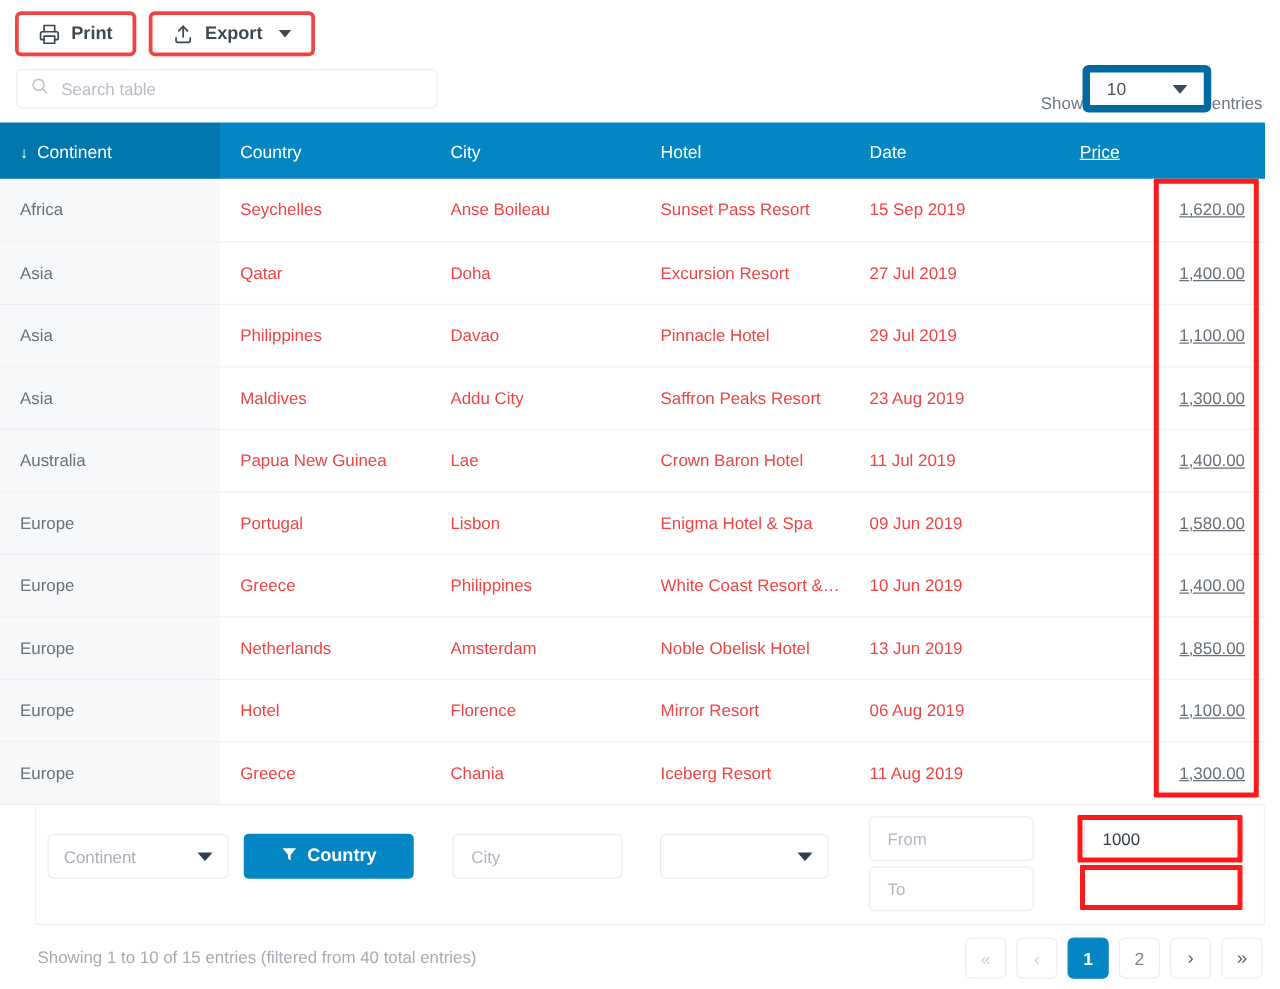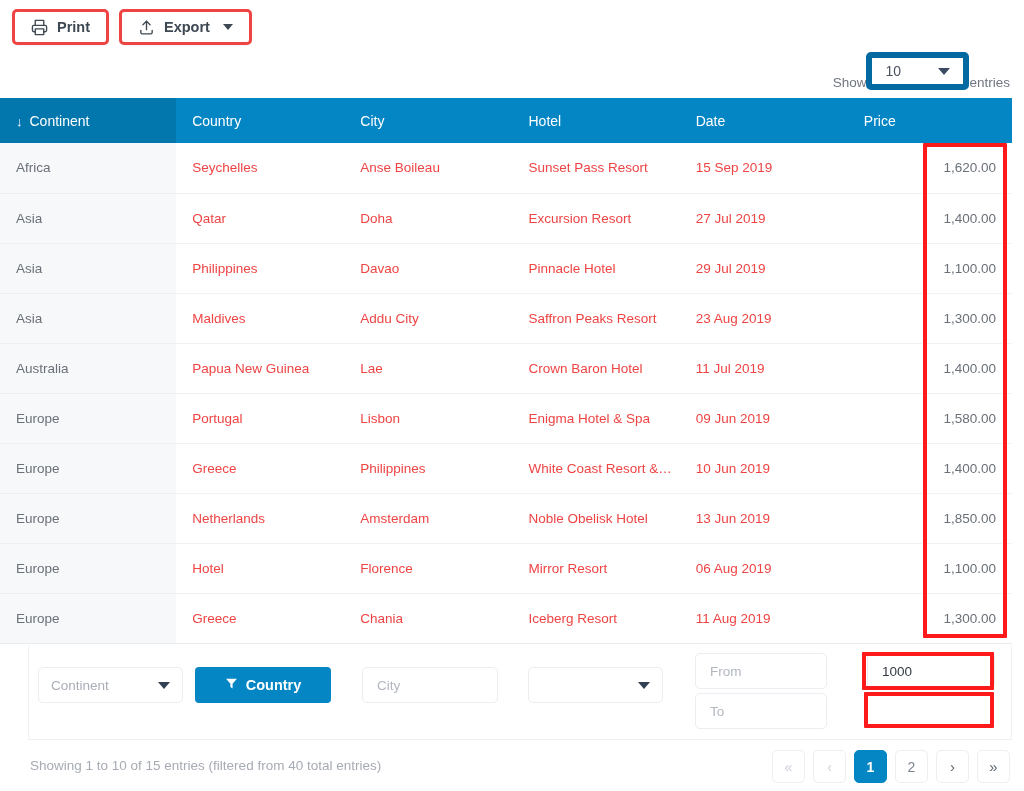--- a/index.html
+++ b/index.html
@@ -118,21 +118,21 @@
   table.dt td.contcol { background: #f7f8fa; color: #6a7078; border-bottom-color: #eceef1; }
   table.dt td.pricecol { text-align: right; padding: 0 16px 0 0; color: #6a7078; }
   table.dt tr:last-child td { border-bottom: 1px solid #e9ebee; }
 
   
   .c-cont  { width: 176px; }
   .c-coun  { width: 168px; }
   .c-city  { width: 168px; }
   .c-hotel { width: 167px; }
   .c-date  { width: 168px; }
-  .c-price { width: 164px; }
+  .c-price { width: 164px; text-decoration: underline; }
 
   
   .filterbar {
     position: absolute; left: 28px; top: 645px;
     width: 984px; height: 95px;
     border: 1px solid #f0f1f3;
     border-top: none;
     background: #ffffff;
   }
   .fcell { position: absolute; top: 22px; }
@@ -231,20 +231,29 @@
           <polyline points="7 8 12 3 17 8"></polyline>
           <line x1="12" y1="3" x2="12" y2="15"></line>
         </svg>
       </span>
       <span>Export</span>
       <span class="caret-sm"></span>
     </button>
   </div>
 
   <div class="searchrow">
+    <div class="search-wrap">
+      <span>
+        <svg width="15" height="15" viewBox="0 0 24 24" fill="none" stroke="#c2c6cd" stroke-width="2.2" stroke-linecap="round">
+          <circle cx="11" cy="11" r="7"></circle>
+          <line x1="16.5" y1="16.5" x2="21" y2="21"></line>
+        </svg>
+      </span>
+      <input class="search-input" type="text" placeholder="Search table" style="">
+    </div>
 
     <div class="showbox">
       <span class="lbl">Show</span>
       <div class="sel-entries">
         <span>10</span>
         <span class="caret-blue"></span>
       </div>
       <span class="lbl">entries</span>
     </div>
   </div>

